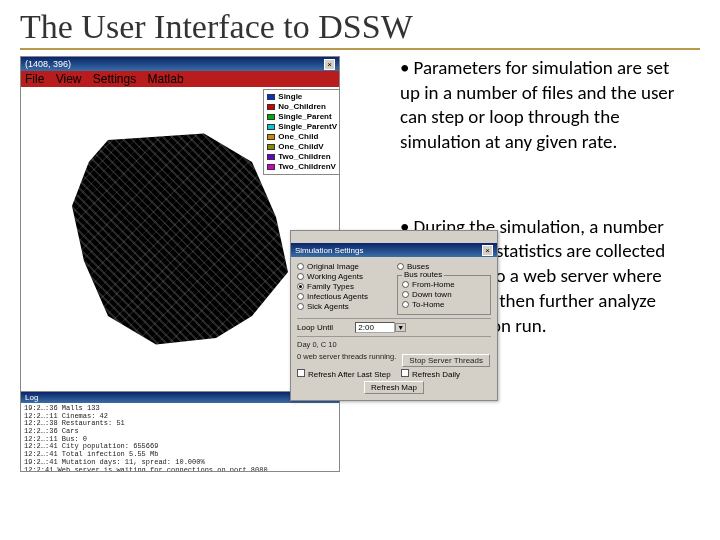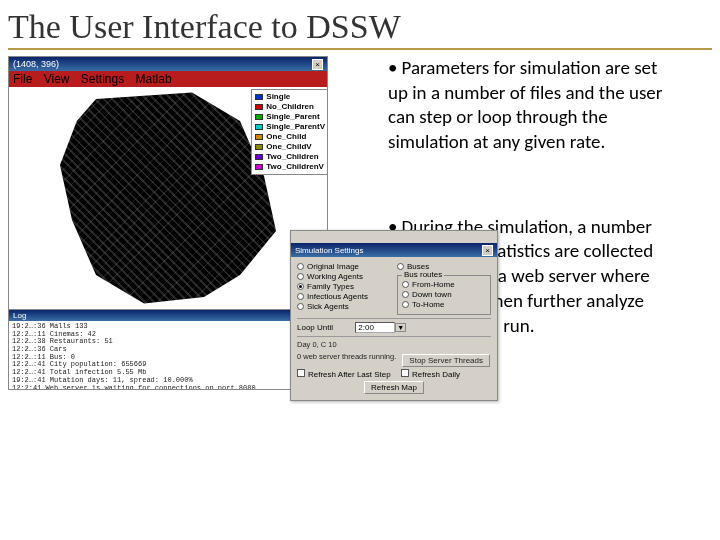--- a/index.html
+++ b/index.html
@@ -1,31 +1,31 @@
 <!DOCTYPE html>
 <html><head>
 <meta charset="utf-8">
 <style>
   * { box-sizing: border-box; margin: 0; padding: 0; }
   body { width: 720px; height: 540px; background: #fff; font-family: Calibri, Arial, sans-serif; position: relative; overflow: hidden; }
-  .slide { width: 720px; height: 540px; padding: 8px 8px; position: relative; }
+  .slide { width: 720px; height: 540px; padding: 8px 20px; position: relative; }
   .title { font-family: Garamond, 'Times New Roman', serif; font-size: 34px; font-weight: 400; color: #333; border-bottom: 2px solid #b89a4a; padding-bottom: 2px; margin-bottom: 6px; }
   .content { display: flex; }
   .left { width: 380px; position: relative; }
   .right { width: 280px; font-size: 19px; line-height: 1.3; }
   .bullet { margin-bottom: 60px; }
   .bullet .dot { display: inline-block; margin-right: 4px; }
 
   
   .app { border: 1px solid #888; background: #d4d0c8; width: 320px; font-family: Tahoma, sans-serif; font-size: 9px; position: relative; }
   .titlebar { background: linear-gradient(#0a246a,#3a6ea5); color: #fff; height: 14px; padding: 1px 4px; display: flex; align-items: center; }
   .titlebar .x { margin-left: auto; width: 11px; height: 11px; background: #d4d0c8; border: 1px solid #fff; color: #000; font-size: 8px; text-align: center; line-height: 9px; }
   .menubar { background: #b91c1c; padding: 1px 4px; font-size: 12px; }
   .menubar span { margin-right: 8px; }
-  .canvas { background: #fff; height: 222px; position: relative; overflow: hidden; display: flex; justify-content: center; align-items: center; }
+  .canvas { background: #fff; height: 304px; position: relative; overflow: hidden; display: flex; justify-content: center; align-items: center; }
   .map-blob { width: 240px; height: 220px; background: #000; clip-path: polygon(20% 5%, 60% 2%, 80% 15%, 90% 40%, 95% 65%, 80% 85%, 65% 95%, 40% 98%, 20% 85%, 10% 60%, 5% 35%, 12% 15%); position: relative; }
   .map-blob::before { content: ""; position: absolute; inset: 0; background:
     repeating-linear-gradient(45deg, rgba(255,255,255,0.15) 0 2px, transparent 2px 6px),
     repeating-linear-gradient(-45deg, rgba(255,255,255,0.1) 0 1px, transparent 1px 8px);
   }
   .legend { position: absolute; top: 2px; right: -2px; background: #fff; border: 1px solid #888; padding: 2px 3px; font-size: 8px; font-weight: bold; line-height: 1.25; }
   .legend div { display: flex; align-items: center; gap: 3px; }
   .sw { width: 8px; height: 6px; border: 1px solid #333; display: inline-block; }
   .logpane { border-top: 1px solid #888; }
   .loghead { background: linear-gradient(#0a246a,#3a6ea5); color: #fff; padding: 1px 4px; font-size: 8px; }

